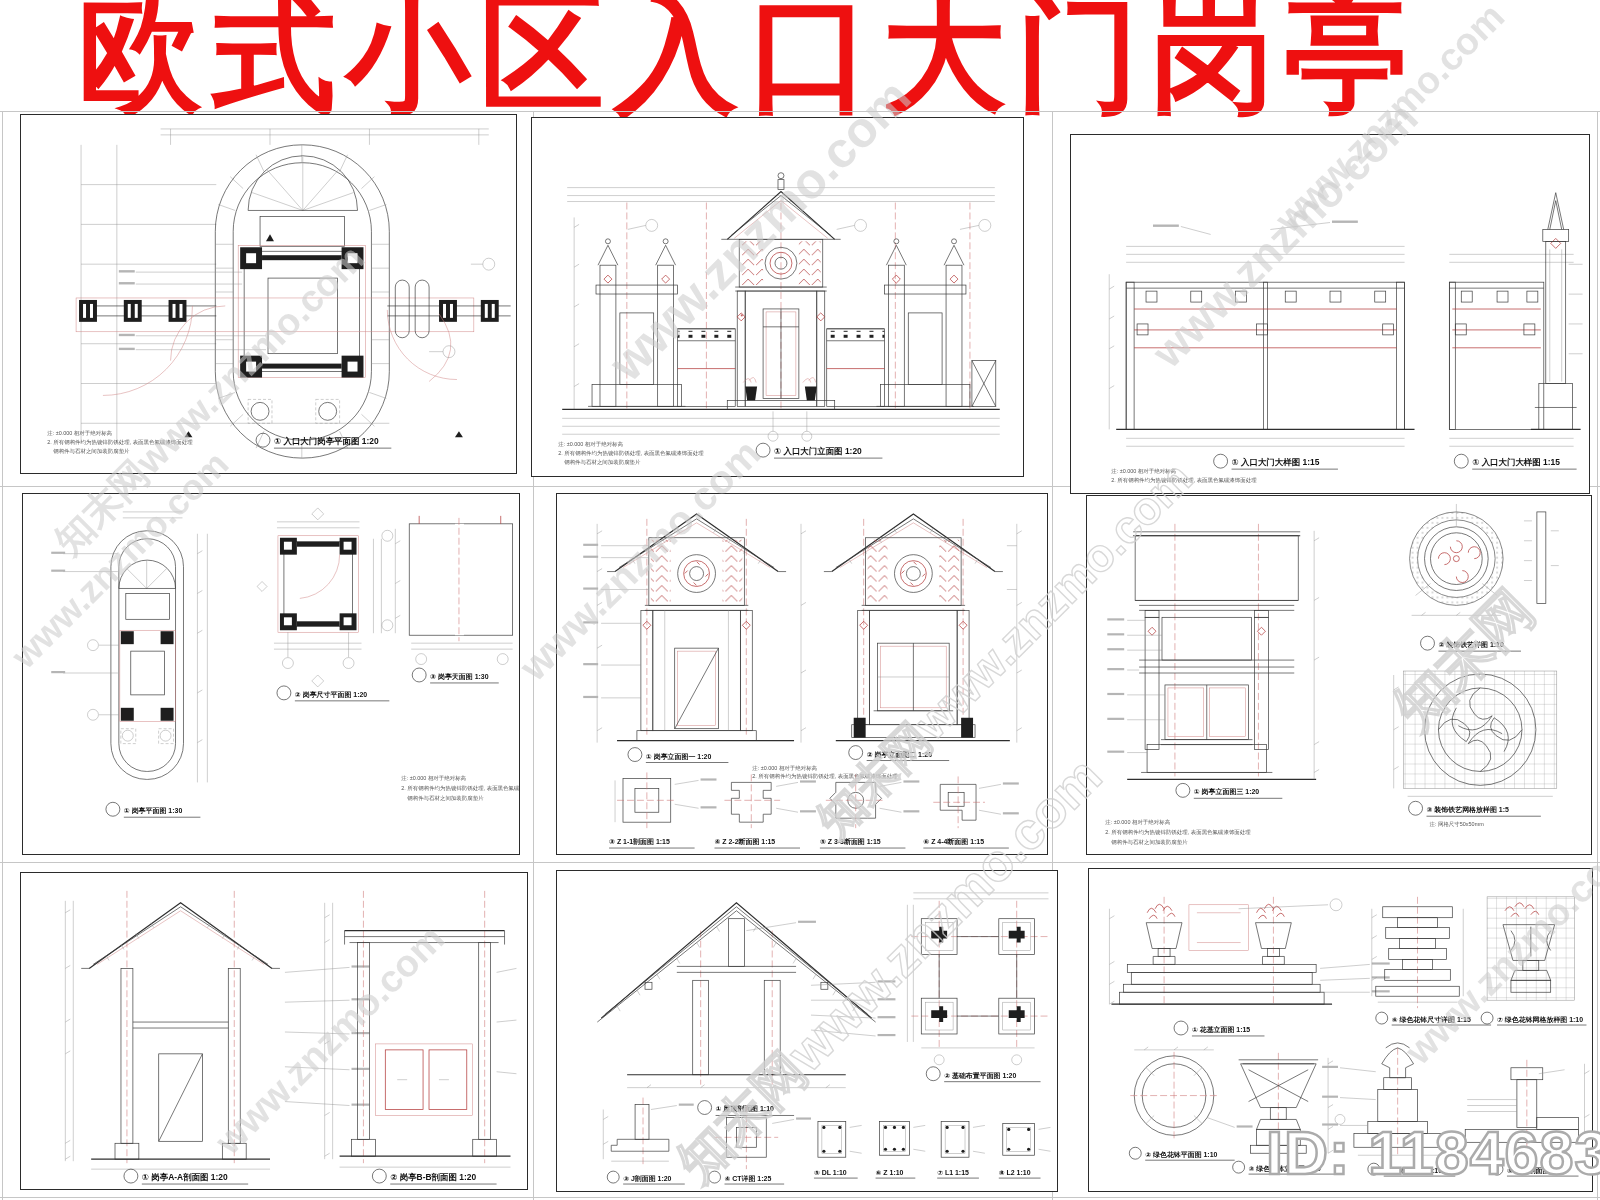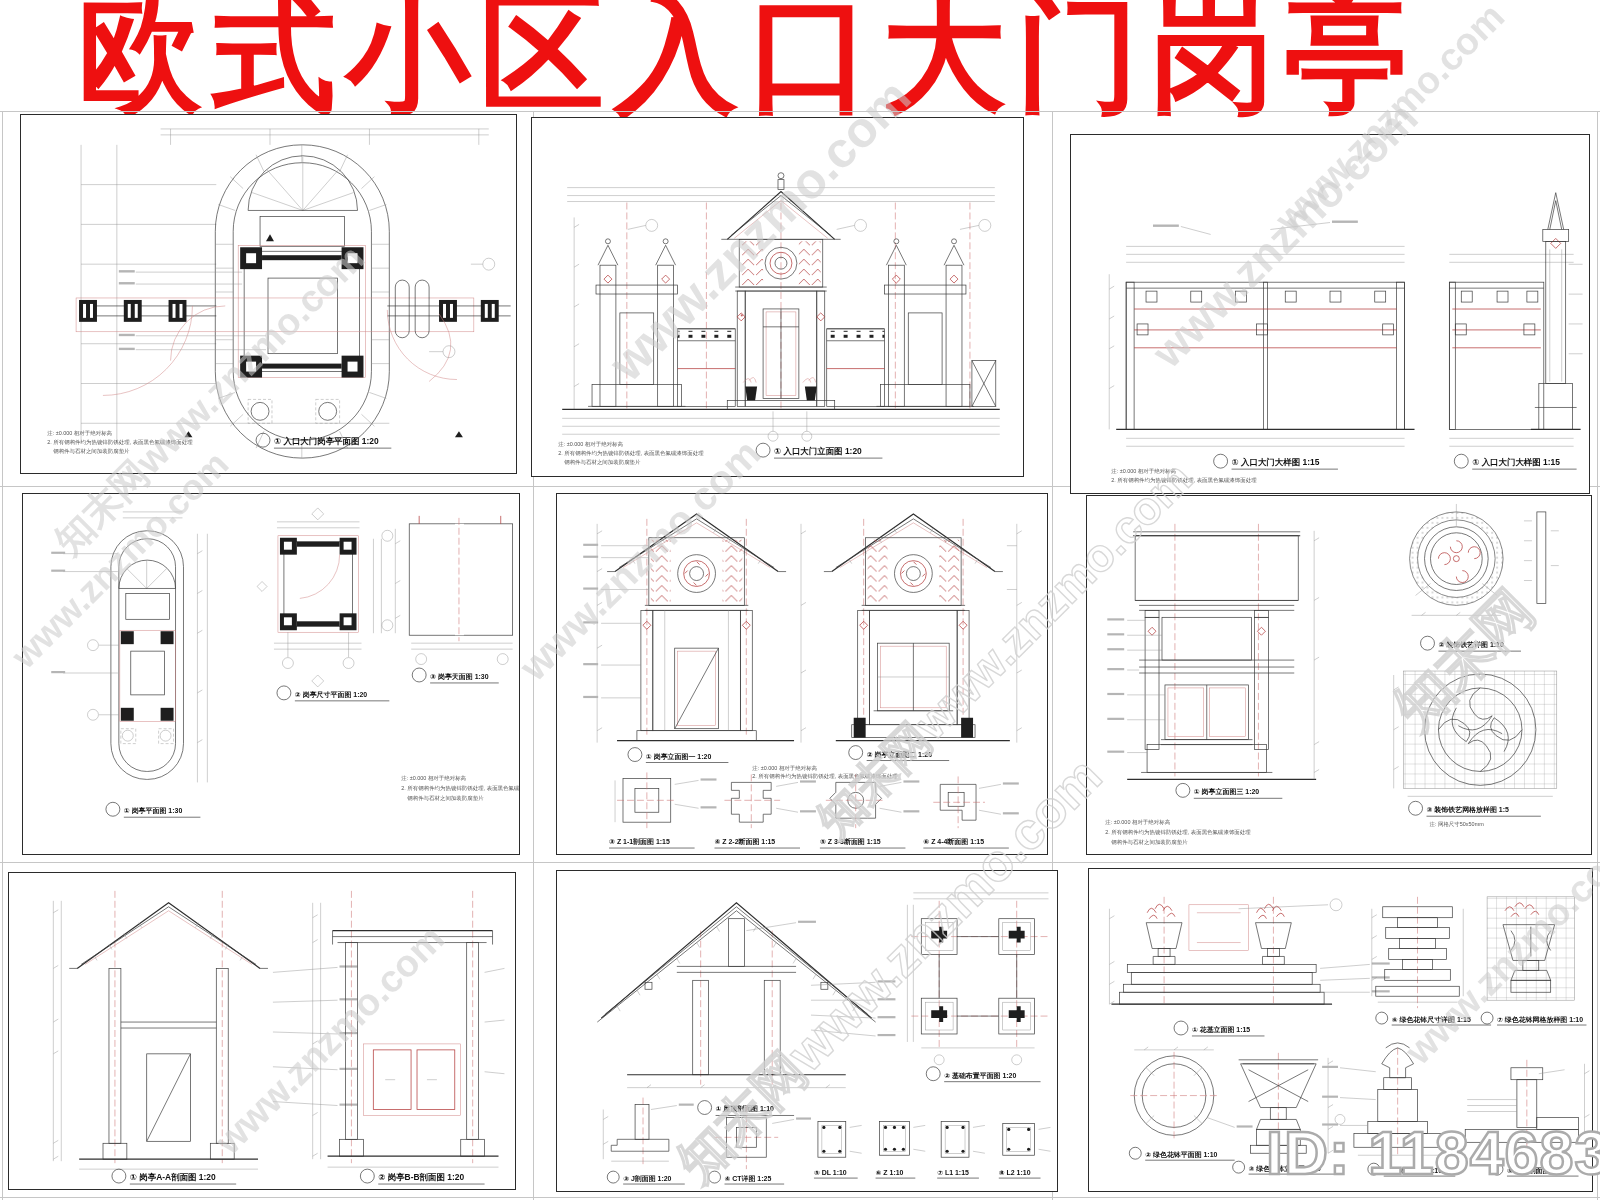--- a/index.html
+++ b/index.html
@@ -720,21 +720,21 @@
       <text class="note" x="344" y="332">注: 网格尺寸50x50mm</text>
     </g>
     <g>
       <text class="note" x="18" y="330">注: ±0.000 相对于绝对标高</text>
       <text class="note" x="18" y="340">2. 所有钢构件均为热镀锌防锈处理, 表面黑色氟碳漆饰面处理</text>
       <text class="note" x="24" y="350">钢构件与石材之间加装防腐垫片</text>
     </g>
   </svg>
   </div>
 
-  <div class="panel" style="left:8px;top:872px;width:508px;height:318px">
+  <div class="panel" style="left:20px;top:872px;width:508px;height:318px">
   <svg viewBox="0 0 508 318">
     <g>
       <path class="rd" d="M106,18 L106,292 M214,18 L214,292"></path>
       <path class="k2" d="M68,96 L160,30 L252,96"></path>
       <path class="k" d="M72,92 L160,34 L248,92 M60,96 L68,96 M252,96 L260,96"></path>
       <path class="rt" d="M76,92 L160,38 L244,92"></path>
       <path class="g" d="M85,83 l3,5 M100,72 l3,5 M115,61 l3,5 M130,50 l3,5 M190,50 l-3,5 M205,61 l-3,5 M220,72 l-3,5 M235,83 l-3,5"></path>
       <rect class="k" x="100" y="96" width="12" height="176" fill="url(#p-hatch)"></rect>
       <rect class="k" x="208" y="96" width="12" height="176" fill="url(#p-hatch)"></rect>
       <line class="k" x1="112" y1="150" x2="208" y2="150"></line>

